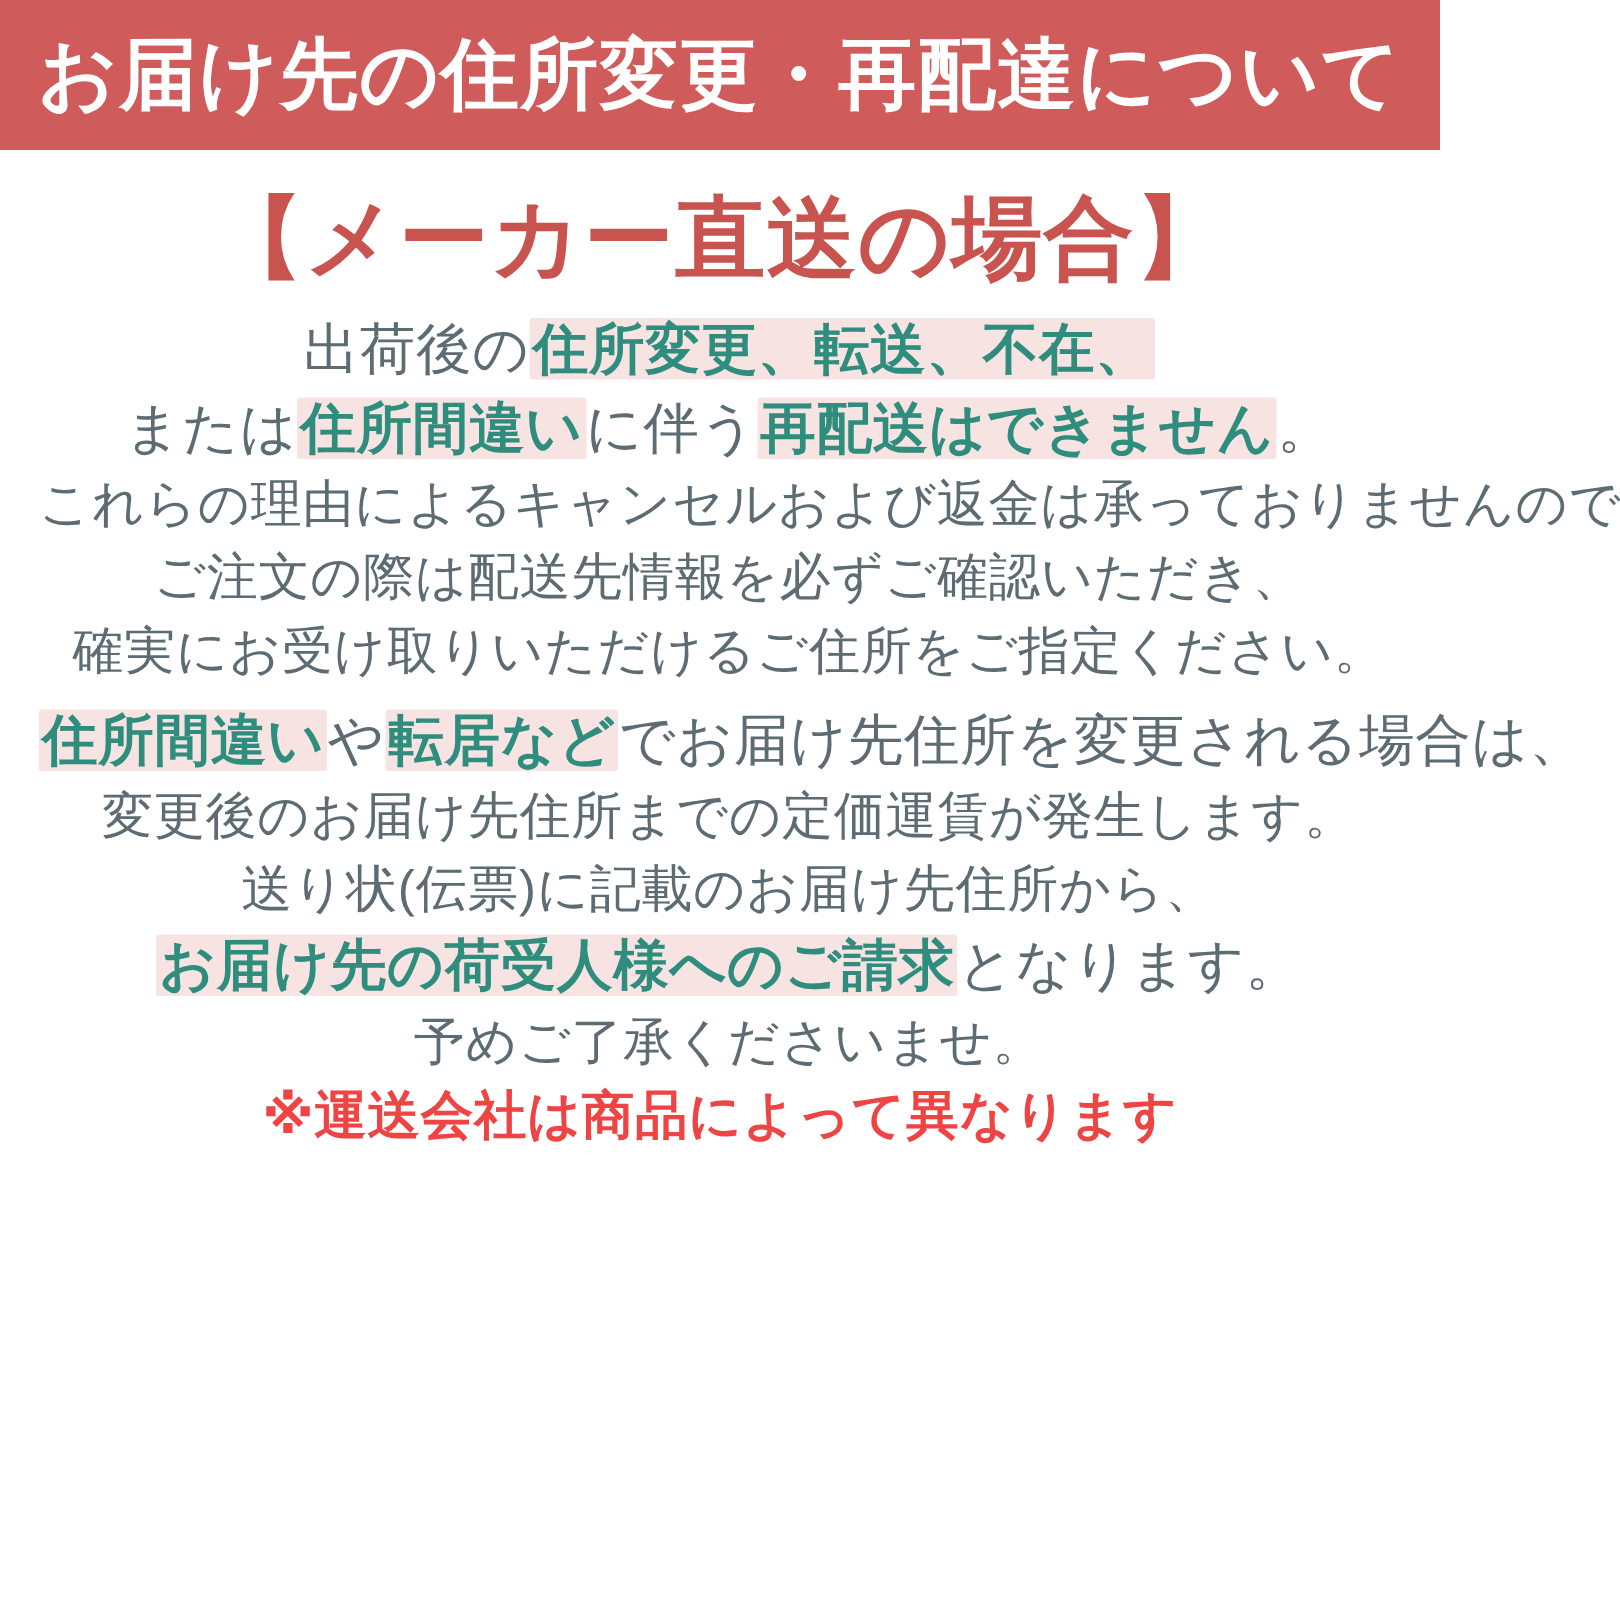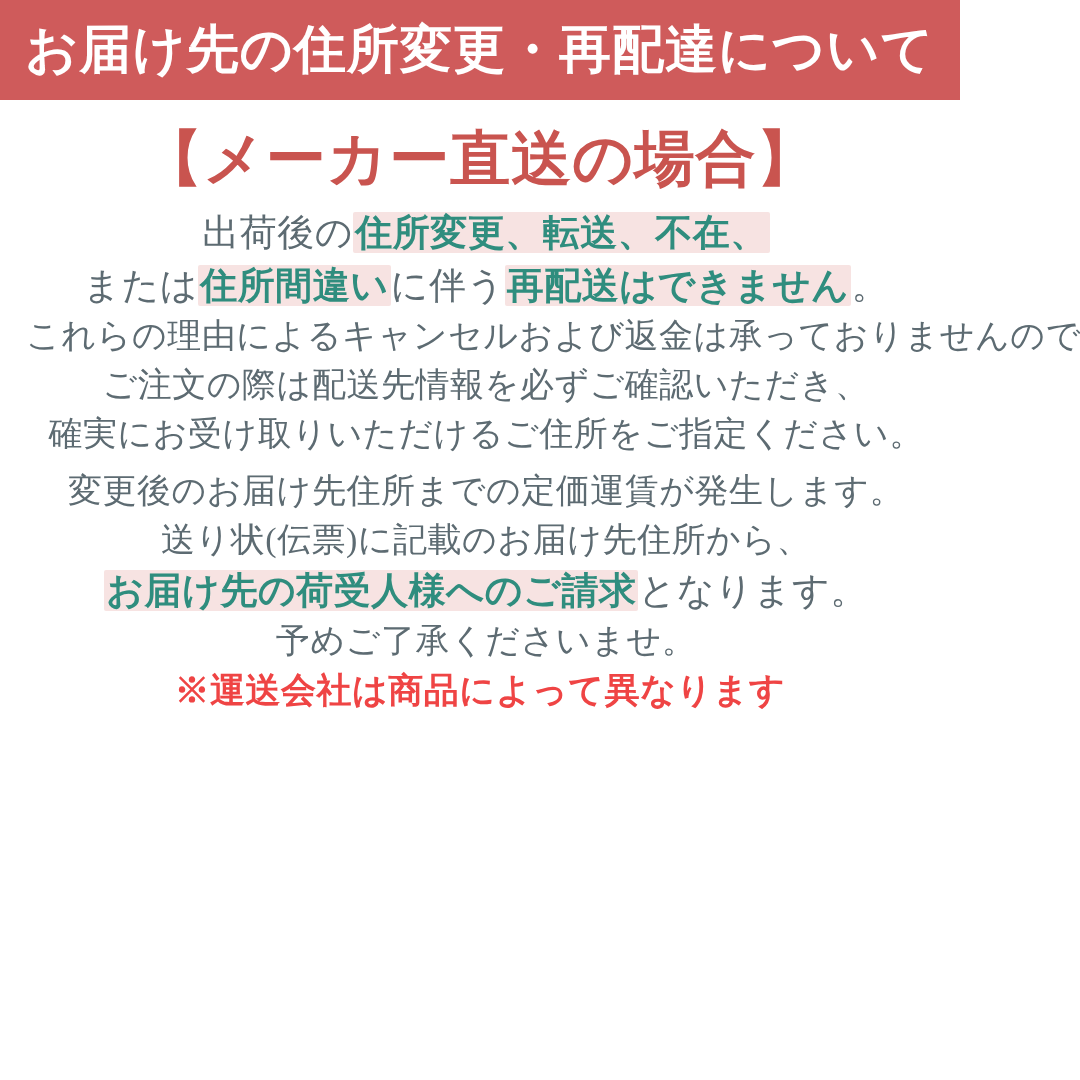--- a/index.html
+++ b/index.html
@@ -12,21 +12,20 @@
     background: #ffffff;
     font-family: "Liberation Sans", "DejaVu Sans", sans-serif;
     overflow: hidden;
   }
 
   .page {
     position: relative;
     width: 960px;
     height: 1080px;
     box-sizing: border-box;
-    font-family: Liberation Serif, serif;
   }
 
   
   .banner {
     width: 100%;
     height: 100px;
     background: #cf5b5b;
     display: flex;
     align-items: center;
     justify-content: center;
@@ -127,20 +126,23 @@
 
       <div class="line small">
         <span>確実にお受け取りいただけるご住所をご指定ください。</span>
       </div>
     </div>
 
     <div class="block-gap"></div>
 
     <div>
 
+      <div class="line">
+        <span class="hl-green">住所間違い</span><span>や</span><span class="hl-green">転居など</span><span>でお届け先住所を変更される場合は、</span>
+      </div>
 
       <div class="line small">
         <span>変更後のお届け先住所までの定価運賃が発生します。</span>
       </div>
 
       <div class="line small">
         <span>送り状(伝票)に記載のお届け先住所から、</span>
       </div>
 
 

